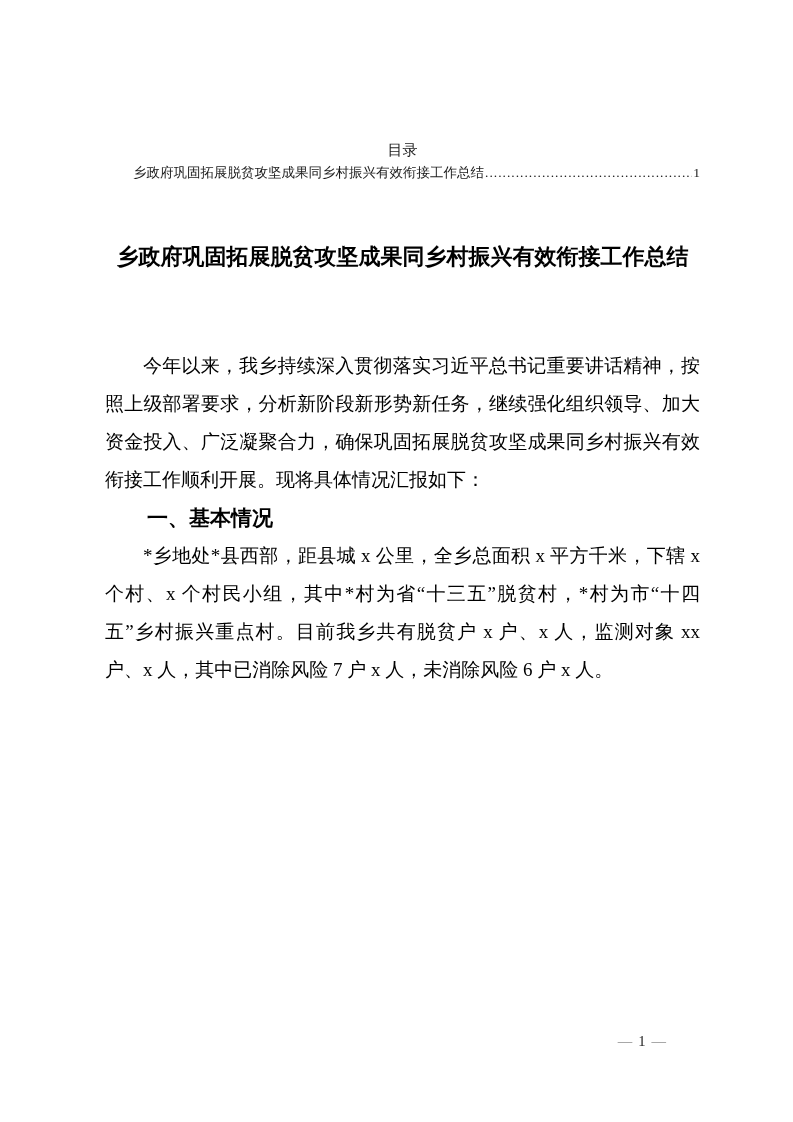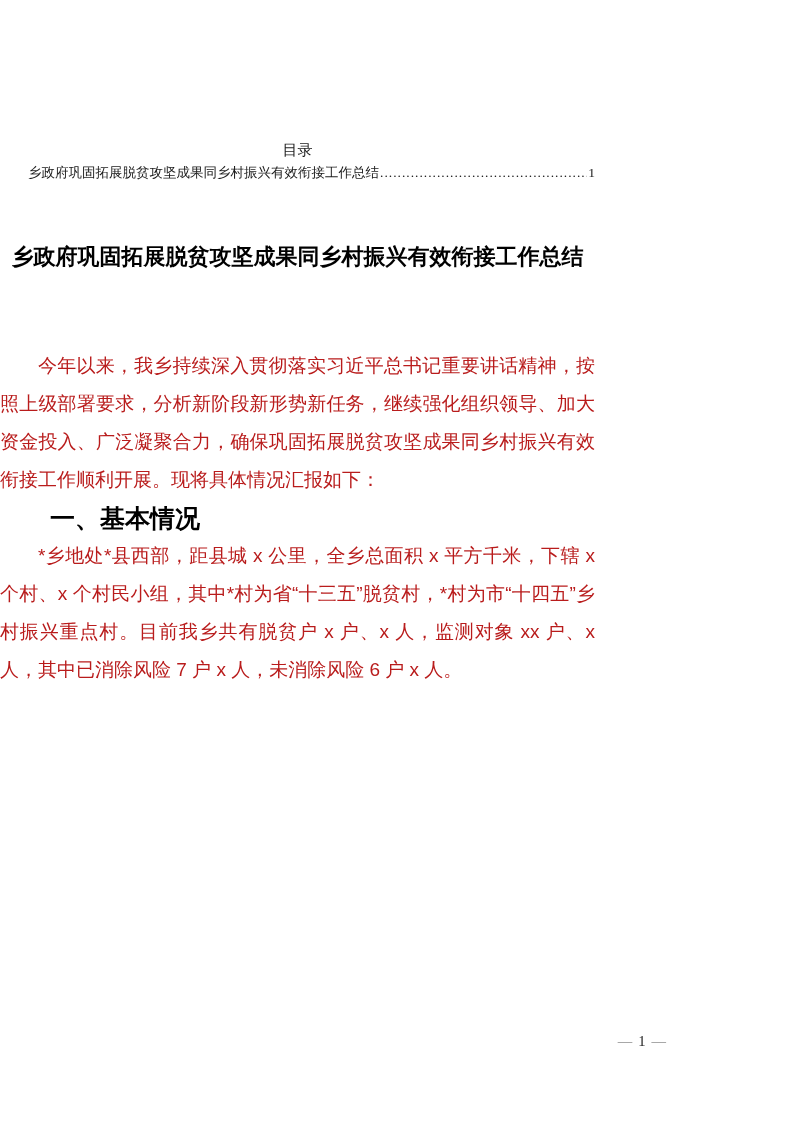--- a/index.html
+++ b/index.html
@@ -10,20 +10,21 @@
   .page {
     position: relative;
     width: 793px;
     height: 1122px;
     background: #ffffff;
     overflow: hidden;
     color: #111111;
   }
   .content {
     padding-top: 140px;
+    margin-left: 105px;
     width: 595px;
   }
 
   
   .toc-heading {
     font-family: "Liberation Serif", "DejaVu Serif", serif;
     font-size: 15px;
     line-height: 20px;
     text-align: center;
     color: #1a1a1a;
@@ -67,35 +68,35 @@
     font-weight: bold;
     font-size: 22px;
     line-height: 30px;
     text-align: center;
     color: #000000;
   }
 
   
   .para {
     margin: 0;
-    font-family: Liberation Sans, sans-serif;
+    font-family: Liberation Serif, serif;
     font-size: 19px;
     line-height: 38px;
     text-align: justify;
     text-indent: 2em;
-    color: #b91c1c;
+    color: #000000;
   }
   .para-intro {
     margin-top: 75px;
   }
   .section-heading {
     margin: 0;
     font-family: "Liberation Sans", "DejaVu Sans", sans-serif;
     font-weight: bold;
-    font-size: 25px;
+    font-size: 21px;
     line-height: 38px;
     text-indent: 2em;
     color: #000000;
   }
   .lead {
     font-weight: bold;
   }
 
   
   .footer {

